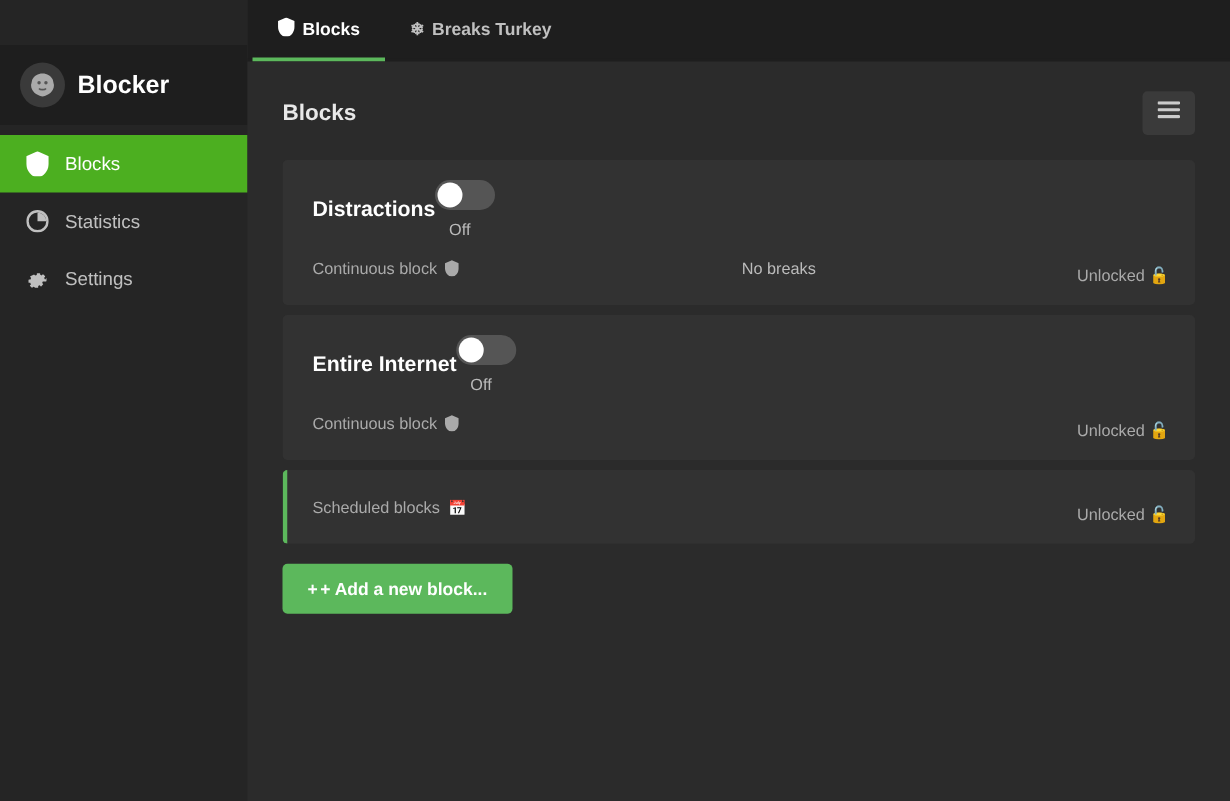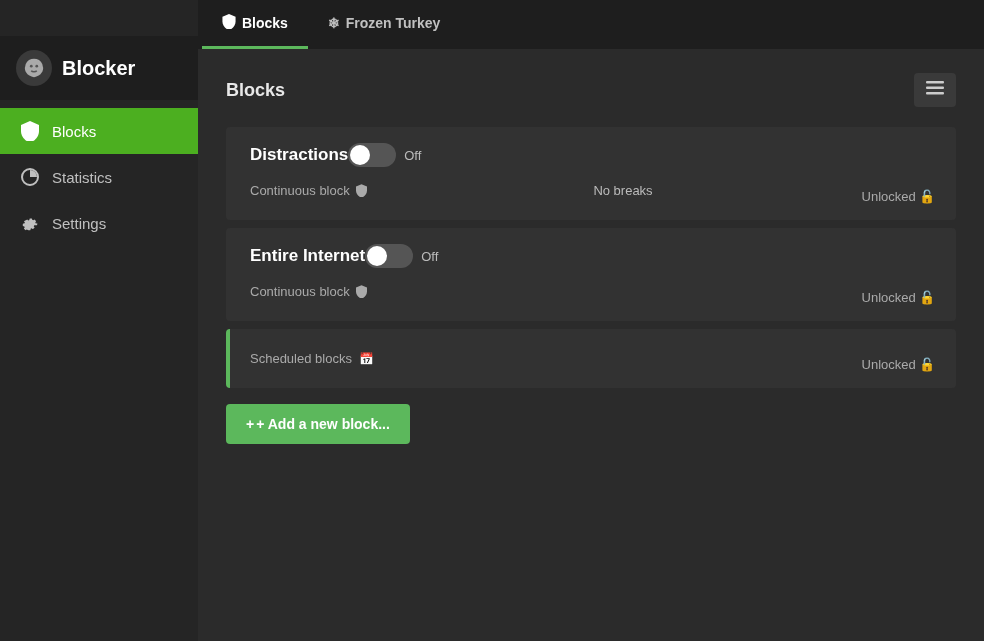--- a/index.html
+++ b/index.html
@@ -139,20 +139,21 @@
     }
     .block-name {
       font-size: 17px;
       font-weight: 700;
       color: #ffffff;
     }
     .toggle-container {
       display: flex;
       align-items: center;
       gap: 8px;
+      flex-direction: column;
     }
     .toggle {
       position: relative;
       width: 48px;
       height: 24px;
       border-radius: 12px;
       cursor: pointer;
       flex-shrink: 0;
     }
     .toggle.off { background: #555; }
@@ -279,21 +280,21 @@
     <div class="tab active">
       <span>
         <svg width="14" height="15" viewBox="0 0 14 16" fill="currentColor">
           <path d="M7 0L0 3v5c0 4.2 3 8.1 7 9 4-0.9 7-4.8 7-9V3L7 0z"></path>
         </svg>
       </span>
       <span>Blocks</span>
     </div>
     <div class="tab">
       <span style="font-size:14px;">❄</span>
-      <span>Frozen Turkey</span>
+      <span>Breaks Turkey</span>
     </div>
   </div>
 
   <div class="content">
     <div class="content-header">
       <h2 class="content-title">Blocks</h2>
       <button class="menu-btn">
         <span>
           <svg width="18" height="14" viewBox="0 0 18 14" fill="#ccc">
             <rect y="0" width="18" height="2.5" rx="1"></rect>

